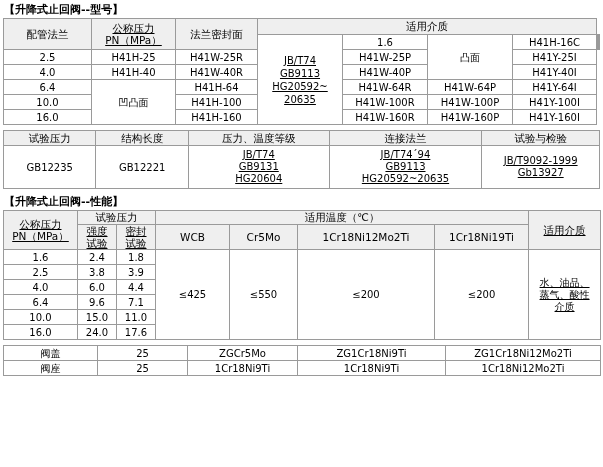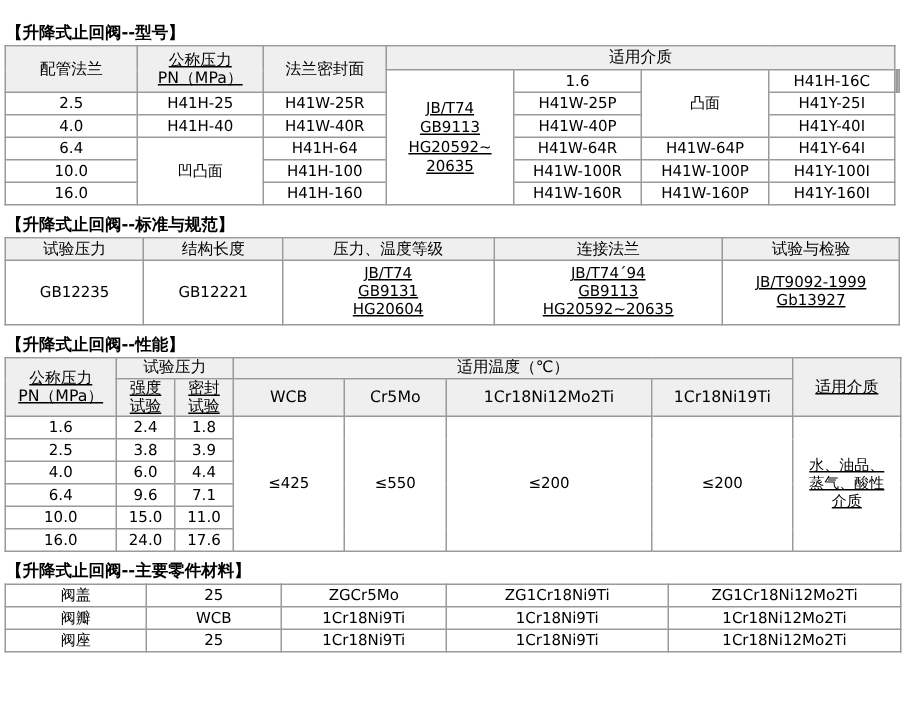--- a/index.html
+++ b/index.html
@@ -13,21 +13,21 @@
     font-family: "DejaVu Sans", "Liberation Sans", sans-serif;
     font-size: 10px;
     color: #000000;
     overflow: hidden;
   }
   .page {
     width: 486px;
     height: 467px;
     position: relative;
     box-sizing: border-box;
-    padding: 14px 3px;
+    padding: 2px 3px;
   }
   .section-title {
     font-size: 11px;
     font-weight: bold;
     color: #000;
     padding: 1px 0 2px 1px;
     line-height: 13px;
     white-space: nowrap;
   }
   table {
@@ -124,21 +124,20 @@
       <td class="r">H41H-160</td>
       <td class="r">H41W-160R</td>
       <td class="r">H41W-160P</td>
       <td class="r">H41Y-160I</td>
     </tr>
   </tbody>
     </table>
 
   <div class="spacer"></div>
 
-  <div class="section-title">【升降式止回阀--标准与规范】</div>
   <table>
     <colgroup>
       <col style="width:92px">
         <col style="width:92px">
         <col style="width:140px">
         <col style="width:152px">
         <col style="width:117px">
     </colgroup>
     <tbody>
         <tr>
@@ -220,45 +219,37 @@
     <tr>
       <td class="r">16.0</td>
       <td class="r">24.0</td>
       <td class="r">17.6</td>
     </tr>
   </tbody>
     </table>
 
   <div class="spacer"></div>
 
-  <div class="section-title">【升降式止回阀--主要零件材料】</div>
   <table>
     <colgroup>
       <col style="width:94px">
         <col style="width:90px">
         <col style="width:110px">
         <col style="width:148px">
         <col style="width:155px">
     </colgroup>
     <tbody>
     <tr>
       <td class="r">阀盖</td>
       <td class="r">25</td>
       <td class="r">ZGCr5Mo</td>
       <td class="r">ZG1Cr18Ni9Ti</td>
       <td class="r">ZG1Cr18Ni12Mo2Ti</td>
     </tr>
     <tr>
-      <td class="r">阀瓣</td>
-      <td class="r">WCB</td>
-      <td class="r">1Cr18Ni9Ti</td>
-      <td class="r">1Cr18Ni9Ti</td>
-      <td class="r">1Cr18Ni12Mo2Ti</td>
-    </tr>
-    <tr>
       <td class="r">阀座</td>
       <td class="r">25</td>
       <td class="r">1Cr18Ni9Ti</td>
       <td class="r">1Cr18Ni9Ti</td>
       <td class="r">1Cr18Ni12Mo2Ti</td>
     </tr>
   </tbody>
     </table>
 
 </div>

